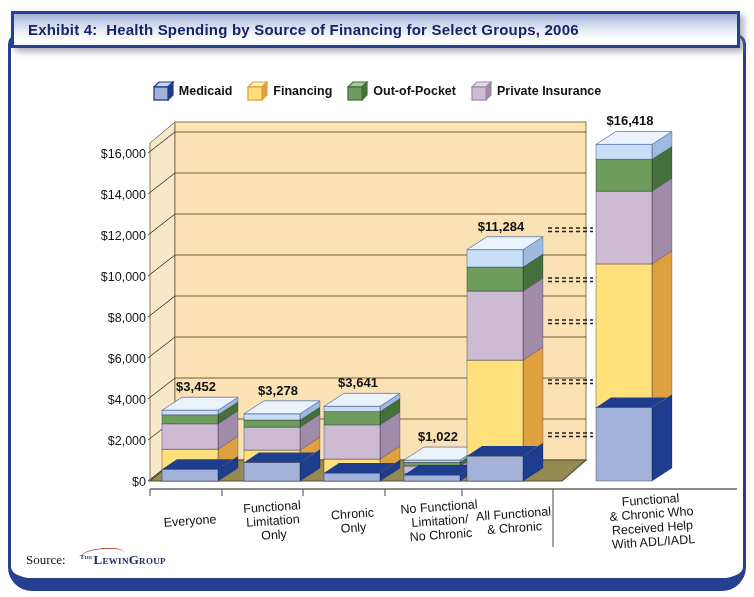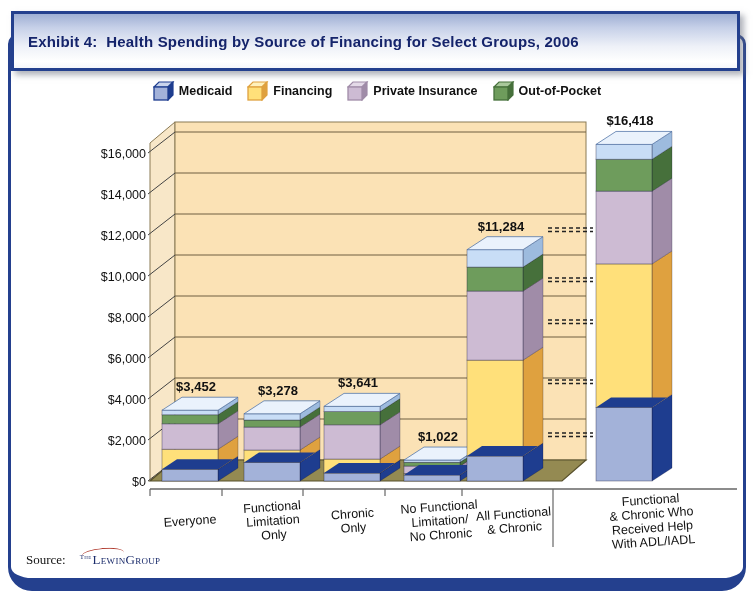--- a/index.html
+++ b/index.html
@@ -1,36 +1,36 @@
 <!DOCTYPE html>
 <html><head>
 <meta charset="utf-8">
 <style>
   html,body{margin:0;padding:0;background:#ffffff;}
   .canvas{position:relative;width:754px;height:597px;background:#ffffff;overflow:hidden;
           font-family:"Liberation Sans",sans-serif;}
   .frame{position:absolute;left:8px;top:34px;right:8px;bottom:6px;
          border:3px solid #24408E;border-bottom-width:13px;
          border-radius:10px 10px 24px 24px;}
-  .titlebar{position:absolute;left:11px;top:11px;right:14px;height:60px;
+  .titlebar{position:absolute;left:11px;top:11px;right:14px;height:37px;
             border:3px solid #24408E;
             background:linear-gradient(180deg,#9FAFD4 0%,#C6D0E8 25%,#EEF1F8 60%,#ffffff 88%,#F5F7FB 100%);
             box-shadow:4px 4px 6px rgba(110,115,130,.55);
             display:flex;align-items:center;padding-left:14px;box-sizing:border-box;}
   .titlebar span{font-size:15px;font-weight:700;color:#15246B;white-space:pre;letter-spacing:.2px;}
   .legend{position:absolute;top:81px;left:0;right:0;display:flex;justify-content:center;
           align-items:center;gap:15px;}
   .legend-item{display:flex;align-items:center;gap:4px;}
   .legend-item .lbl{font-size:12.5px;font-weight:700;color:#111;}
   .cube{display:inline-block;width:22px;height:20px;line-height:0;}
   svg.chart{position:absolute;left:0;top:0;}
   .source{position:absolute;left:26px;top:552px;font-family:"Liberation Serif",serif;
           font-size:13px;color:#111;display:flex;align-items:flex-start;}
   .source .src-label{margin-right:14px;}
-  .lewin{position:relative;color:#1B2C6B;font-variant:small-caps;font-weight:400;
+  .lewin{position:relative;color:#1B2C6B;font-variant:small-caps;font-weight:700;
          font-size:13px;margin-right:7px;letter-spacing:.3px;}
   .lewin .the{font-size:7px;vertical-align:super;font-variant:small-caps;margin-right:1px;}
   .lewin .arc{position:absolute;left:2px;top:-4px;width:42px;height:11px;
               border-top:1.6px solid #B03A2E;border-radius:50%;transform:rotate(-5deg);}
 </style>
 </head>
 <body>
 
 <div class="canvas">
   <div class="frame"></div>
@@ -51,33 +51,33 @@
     <div class="legend-item">
       <span class="cube"><svg width="22" height="20">
             <polygon points="1,6 6,1 20,1 15,6" fill="#FFF1BC" stroke="#DFA13F" stroke-width="1.2"></polygon>
             <polygon points="15,6 20,1 20,14 15,19" fill="#DFA13F" stroke="#DFA13F" stroke-width="1.2"></polygon>
             <rect x="1" y="6" width="14" height="13" fill="#FFE07A" stroke="#DFA13F" stroke-width="1.3"></rect>
           </svg></span>
       <span class="lbl">Financing</span>
     </div>
     <div class="legend-item">
       <span class="cube"><svg width="22" height="20">
+            <polygon points="1,6 6,1 20,1 15,6" fill="#A9C89B" stroke="#46703B" stroke-width="1.2"></polygon>
+            <polygon points="15,6 20,1 20,14 15,19" fill="#46703B" stroke="#46703B" stroke-width="1.2"></polygon>
+            <rect x="1" y="6" width="14" height="13" fill="#6E9C5C" stroke="#46703B" stroke-width="1.3"></rect>
+          </svg></span>
+      <span class="lbl">Out-of-Pocket</span>
+    </div>
+    <div class="legend-item">
+      <span class="cube"><svg width="22" height="20">
             <polygon points="1,6 6,1 20,1 15,6" fill="#E4DAE8" stroke="#A08CA8" stroke-width="1.2"></polygon>
             <polygon points="15,6 20,1 20,14 15,19" fill="#A08CA8" stroke="#A08CA8" stroke-width="1.2"></polygon>
             <rect x="1" y="6" width="14" height="13" fill="#CDBBD3" stroke="#A08CA8" stroke-width="1.3"></rect>
           </svg></span>
       <span class="lbl">Private Insurance</span>
-    </div>
-    <div class="legend-item">
-      <span class="cube"><svg width="22" height="20">
-            <polygon points="1,6 6,1 20,1 15,6" fill="#A9C89B" stroke="#46703B" stroke-width="1.2"></polygon>
-            <polygon points="15,6 20,1 20,14 15,19" fill="#46703B" stroke="#46703B" stroke-width="1.2"></polygon>
-            <rect x="1" y="6" width="14" height="13" fill="#6E9C5C" stroke="#46703B" stroke-width="1.3"></rect>
-          </svg></span>
-      <span class="lbl">Out-of-Pocket</span>
     </div>
   </div>
 
   <svg class="chart" id="chart" width="754" height="597" viewBox="0 0 754 597">
       <polygon points="150,143 175,122 175,460 150,481" fill="#F8E7C8" stroke="#8a7a55" stroke-width="1"></polygon>
       <rect x="175" y="122" width="411" height="338" fill="#FBE2B5" stroke="#8a7a55" stroke-width="1"></rect>
       <line x1="175" x2="586" y1="419" y2="419" stroke="#6E5E40" stroke-width="1"></line>
       <line x1="175" x2="586" y1="378" y2="378" stroke="#6E5E40" stroke-width="1"></line>
       <line x1="175" x2="586" y1="337" y2="337" stroke="#6E5E40" stroke-width="1"></line>
       <line x1="175" x2="586" y1="296" y2="296" stroke="#6E5E40" stroke-width="1"></line>

